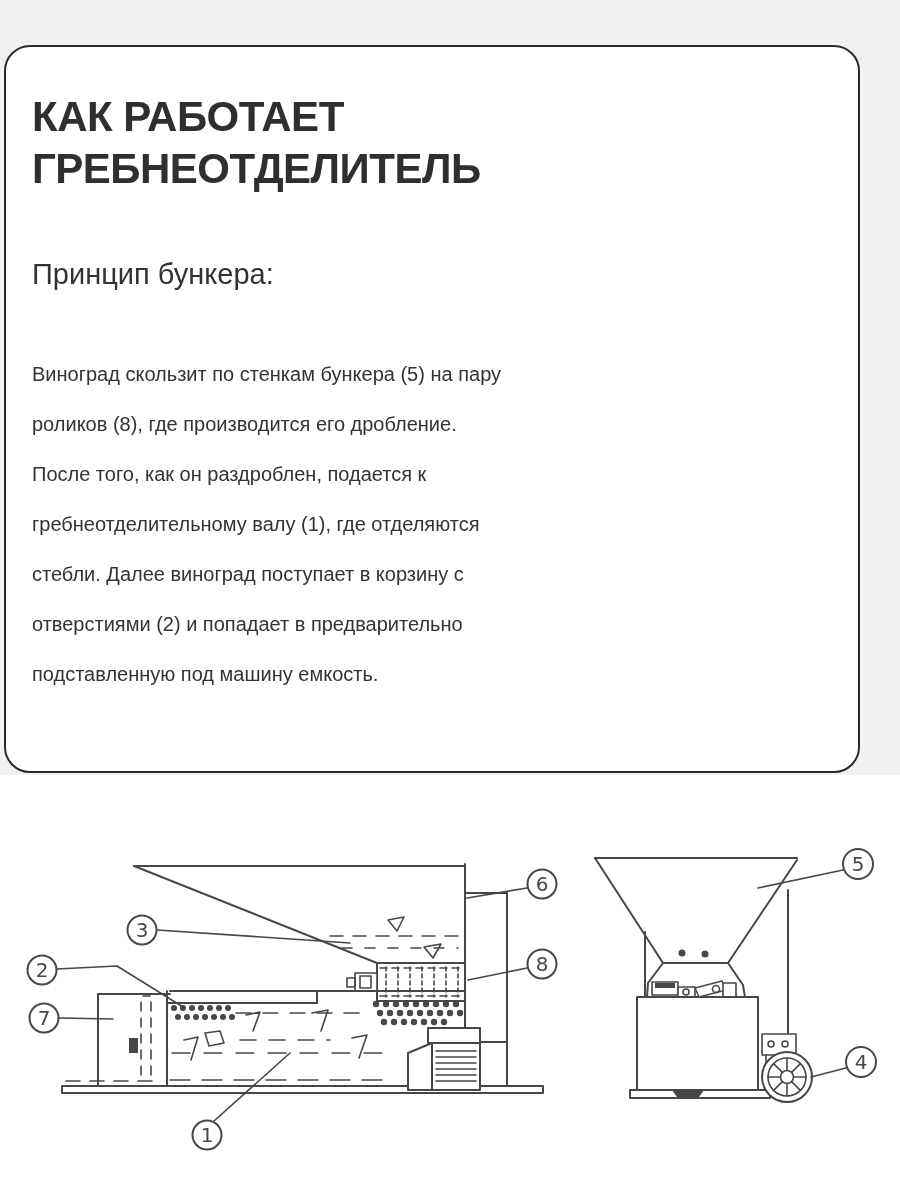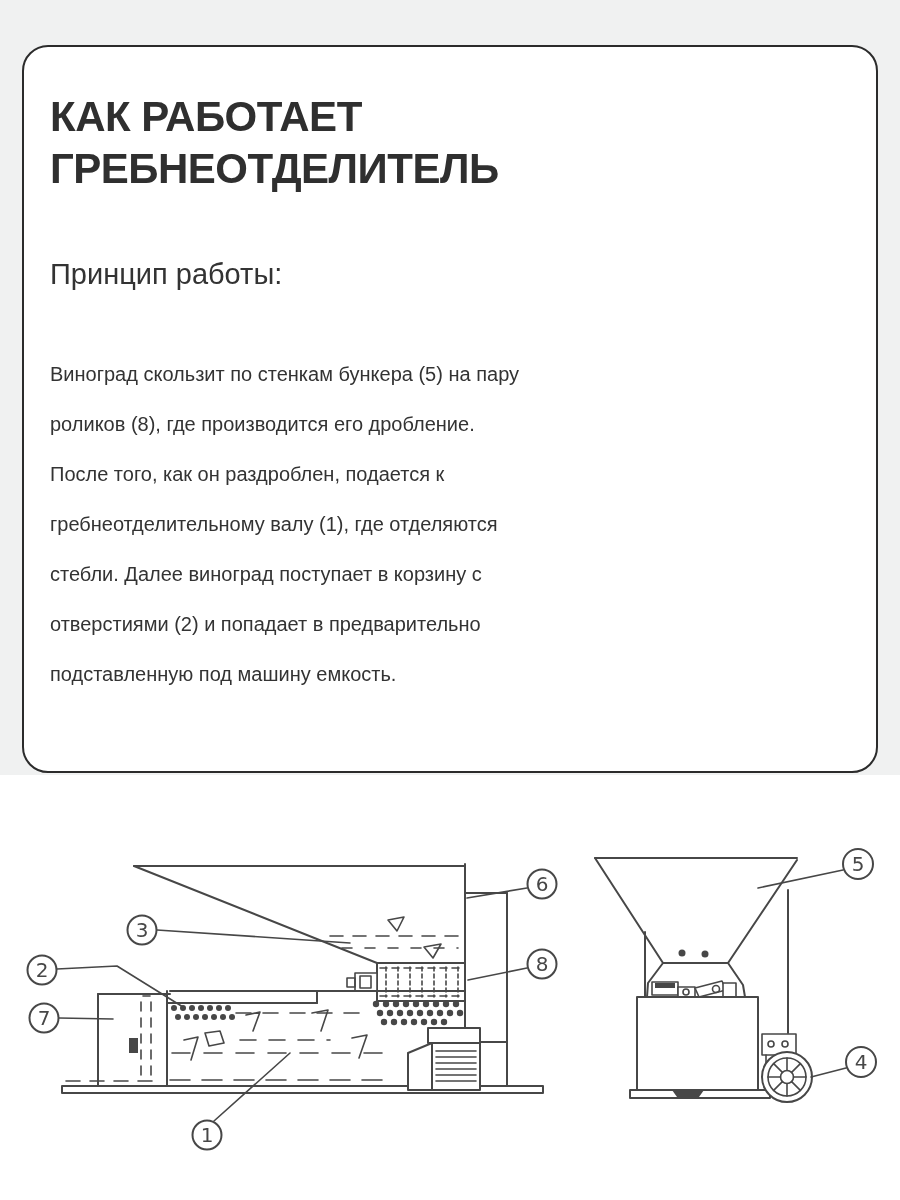--- a/index.html
+++ b/index.html
@@ -3,21 +3,21 @@
 <meta charset="utf-8">
 <style>
   html,body{margin:0;padding:0;}
   body{
     width:900px;height:1200px;position:relative;overflow:hidden;
     background:#f0f1f1;
     font-family:"Liberation Sans", sans-serif;
     color:#333333;
   }
   .card{
-    position:absolute;left:22px;top:45px;width:856px;height:728px;
+    position:absolute;left:4px;top:45px;width:856px;height:728px;
     box-sizing:border-box;background:#ffffff;
     border:2px solid #2b2b2b;border-radius:26px;
     padding:40px 26px 0 26px;
   }
   .title{
     margin:4px 0 0 0;
     font-size:42px;line-height:52px;font-weight:bold;
     letter-spacing:-0.5px;color:#2f2f2f;
     max-width:620px;
   }
@@ -45,21 +45,21 @@
     fill:#474747;stroke:none;
     font-family:"DejaVu Sans", sans-serif;
     font-size:20px;
   }
 </style>
 </head>
 <body>
 
 <div class="card">
   <h1 class="title">КАК РАБОТАЕТ ГРЕБНЕОТДЕЛИТЕЛЬ</h1>
-  <div class="subtitle">Принцип работы:</div>
+  <div class="subtitle">Принцип бункера:</div>
   <div class="bodytext">Виноград скользит по стенкам бункера (5) на пару
 роликов (8), где производится его дробление.
 После того, как он раздроблен, подается к
 гребнеотделительному валу (1), где отделяются
 стебли. Далее виноград поступает в корзину с
 отверстиями (2) и попадает в предварительно
 подставленную под машину емкость.</div>
 </div>
 
 <div class="diagrams">

